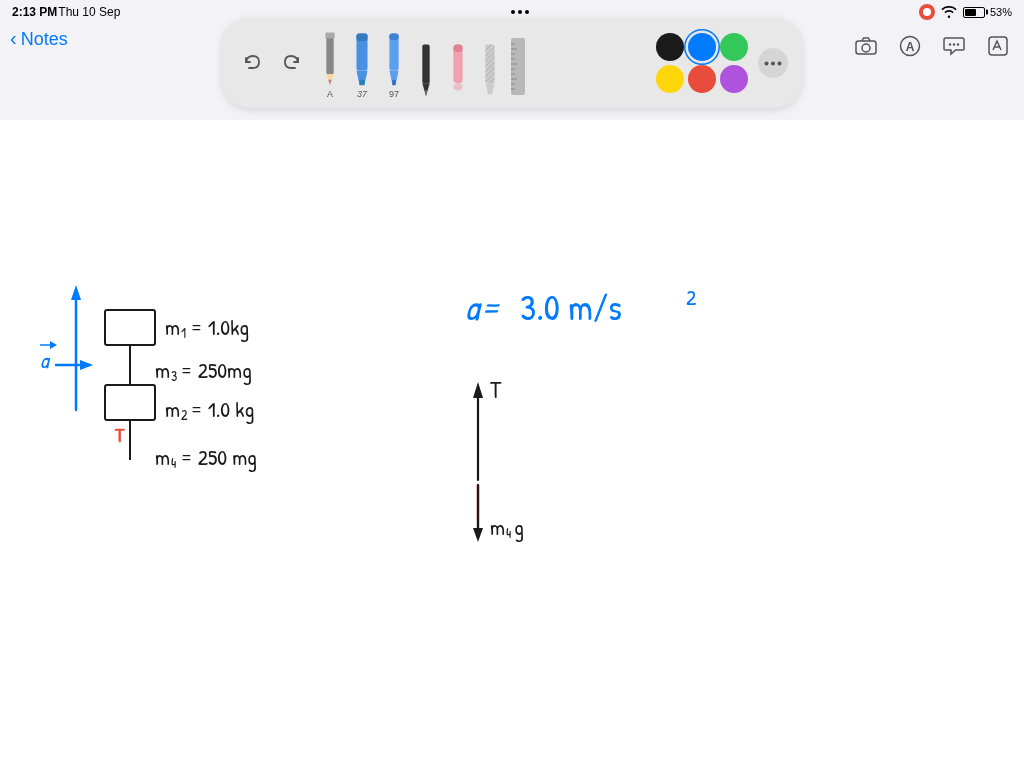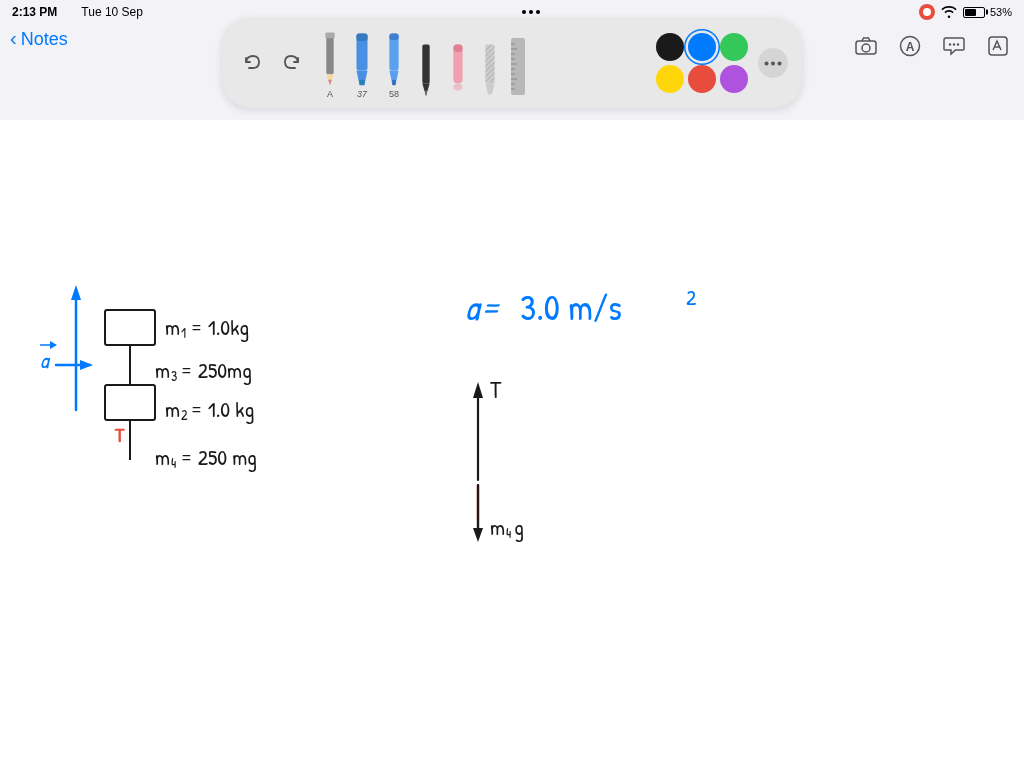--- a/index.html
+++ b/index.html
@@ -30,21 +30,21 @@
       color: #000;
     }
     .status-date {
       font-size: 12px;
       font-weight: 500;
       color: #000;
     }
     .status-left {
       display: flex;
       align-items: center;
-      gap: 24px;
+      gap: 1px;
     }
     .status-right {
       display: flex;
       align-items: center;
       gap: 6px;
     }
     .status-center {
       display: flex;
       gap: 3px;
       align-items: center;
@@ -256,21 +256,21 @@
       color: #555;
       margin-top: 1px;
     }
   </style>
 </head>
 <body>
 
 <div class="status-bar">
   <div class="status-left">
     <span class="status-time">2:13 PM</span>
-    <span class="status-date">Tue 10 Sep</span>
+    <span class="status-date">Thu 10 Sep</span>
   </div>
   <div class="status-center">
     <div class="dot"></div>
     <div class="dot"></div>
     <div class="dot"></div>
   </div>
   <div class="status-right">
     <div class="record-btn">
       <div class="record-inner"></div>
     </div>
@@ -368,21 +368,21 @@
       <span class="pen-label">37</span>
     </div>
 
     <div class="pen-item" style="margin-right:6px;">
       <svg class="pen-svg" viewBox="0 0 20 65">
         <rect x="5" y="6" width="10" height="40" rx="3" fill="#5ba0f0"></rect>
         <rect x="5" y="6" width="10" height="7" rx="3" fill="#4080d0"></rect>
         <polygon points="5,46 15,46 12,60 8,60" fill="#5ba0f0"></polygon>
         <rect x="8" y="56" width="4" height="6" rx="1" fill="#3070c0"></rect>
       </svg>
-      <span class="pen-label">58</span>
+      <span class="pen-label">97</span>
     </div>
 
     <div class="pen-item" style="margin-right:6px;">
       <svg class="pen-svg" viewBox="0 0 20 65">
         <rect x="6" y="6" width="8" height="42" rx="2" fill="#333"></rect>
         <polygon points="6,48 14,48 10,62" fill="#333"></polygon>
         <polygon points="9,56 11,56 10,62" fill="#888"></polygon>
       </svg>
     </div>
 

